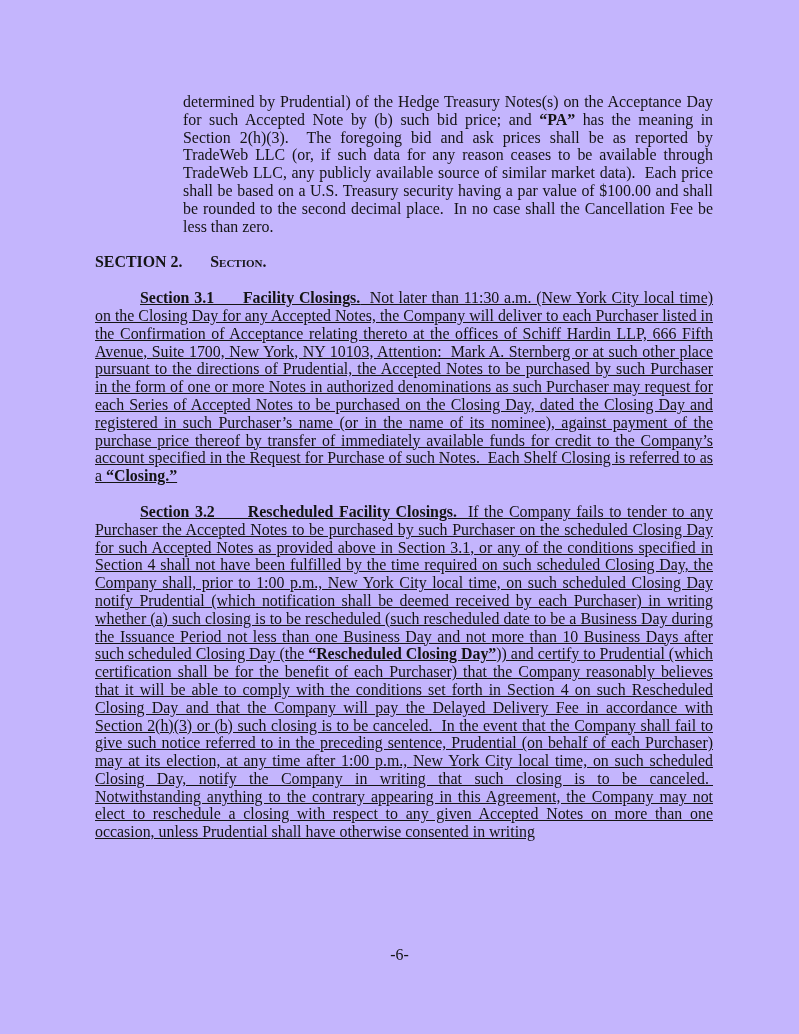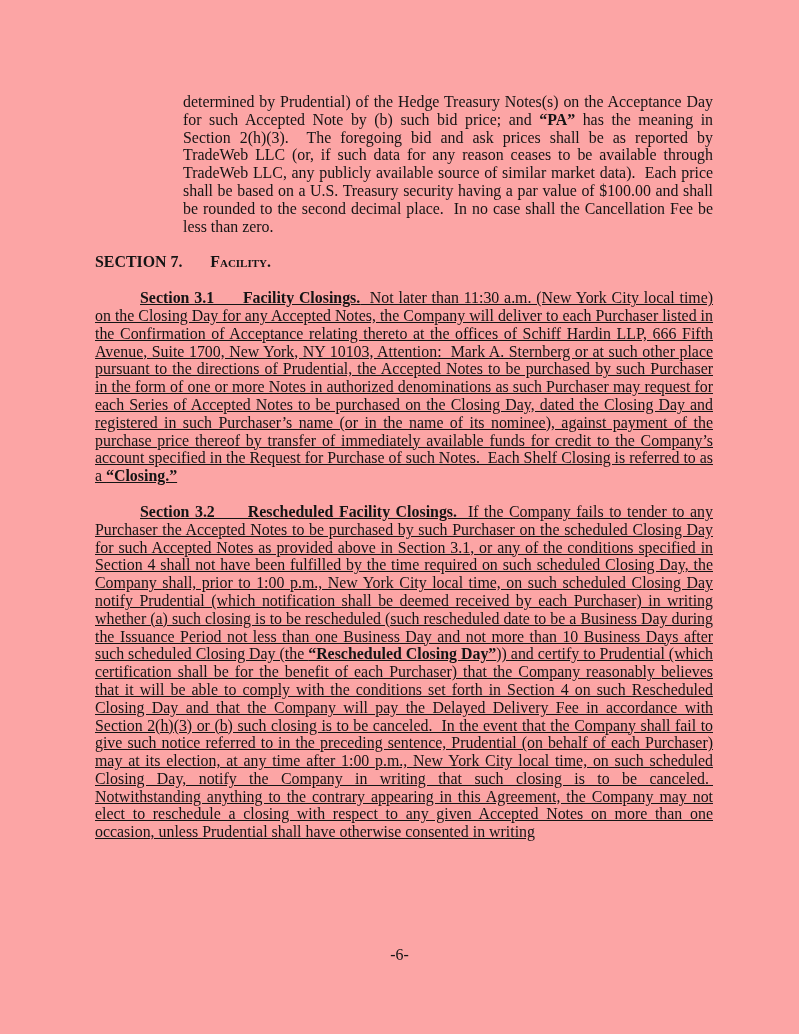--- a/index.html
+++ b/index.html
@@ -11,21 +11,21 @@
     width: 799px;
     height: 1034px;
     position: relative;
     overflow: hidden;
     font-family: "Liberation Serif", "DejaVu Serif", serif;
     color: #141414;
   }
   .page {
     position: absolute;
     inset: 0;
-    background: #fca5a5;
+    background: #c4b5fd;
   }
   .body-text {
     position: absolute;
     left: 95px;
     top: 93px;
     width: 618px;
   }
   .para {
     margin: 0;
     font-size: 15.9px;
@@ -61,18 +61,18 @@
     font-size: 15.9px;
     color: #141414;
   }
 </style>
 </head>
 <body>
 
 <div class="page">
   <div class="body-text">
     <p class="para hanging-continuation"><span>determined by Prudential) of the Hedge Treasury Notes(s) on the Acceptance Day for such Accepted Note by (b) such bid price; and </span><span class="bold">“PA”</span><span> has the meaning in Section 2(h)(3).&nbsp; The foregoing bid and ask prices shall be as reported by TradeWeb LLC (or, if such data for any reason ceases to be available through TradeWeb LLC, any publicly available source of similar market data).&nbsp; Each price shall be based on a U.S. Treasury security having a par value of $100.00 and shall be rounded to the second decimal place.&nbsp; In no case shall the Cancellation Fee be less than zero.</span></p>
-    <p class="para section-heading"><span class="bold">SECTION 7.</span><span>&nbsp;&nbsp;&nbsp;&nbsp;&nbsp;&nbsp;&nbsp;</span><span class="bold smallcaps">Facility.</span></p>
+    <p class="para section-heading"><span class="bold">SECTION 2.</span><span>&nbsp;&nbsp;&nbsp;&nbsp;&nbsp;&nbsp;&nbsp;</span><span class="bold smallcaps">Section.</span></p>
     <p class="para body-para"><span class="bold">Section 3.1&nbsp;&nbsp;&nbsp;&nbsp;&nbsp;&nbsp;Facility Closings.</span><span>&nbsp; Not later than 11:30 a.m. (New York City local time) on the Closing Day for any Accepted Notes, the Company will deliver to each Purchaser listed in the Confirmation of Acceptance relating thereto at the offices of Schiff Hardin LLP, 666 Fifth Avenue, Suite 1700, New York, NY 10103, Attention:&nbsp; Mark A. Sternberg or at such other place pursuant to the directions of Prudential, the Accepted Notes to be purchased by such Purchaser in the form of one or more Notes in authorized denominations as such Purchaser may request for each Series of Accepted Notes to be purchased on the Closing Day, dated the Closing Day and registered in such Purchaser’s name (or in the name of its nominee), against payment of the purchase price thereof by transfer of immediately available funds for credit to the Company’s account specified in the Request for Purchase of such Notes.&nbsp; Each Shelf Closing is referred to as a </span><span class="bold">“Closing.”</span></p>
     <p class="para body-para"><span class="bold">Section 3.2&nbsp;&nbsp;&nbsp;&nbsp;&nbsp;&nbsp;Rescheduled Facility Closings.</span><span>&nbsp; If the Company fails to tender to any Purchaser the Accepted Notes to be purchased by such Purchaser on the scheduled Closing Day for such Accepted Notes as provided above in Section 3.1, or any of the conditions specified in Section 4 shall not have been fulfilled by the time required on such scheduled Closing Day, the Company shall, prior to 1:00 p.m., New York City local time, on such scheduled Closing Day notify Prudential (which notification shall be deemed received by each Purchaser) in writing whether (a) such closing is to be rescheduled (such rescheduled date to be a Business Day during the Issuance Period not less than one Business Day and not more than 10 Business Days after such scheduled Closing Day (the </span><span class="bold">“Rescheduled Closing Day”</span><span>)) and certify to Prudential (which certification shall be for the benefit of each Purchaser) that the Company reasonably believes that it will be able to comply with the conditions set forth in Section 4 on such Rescheduled Closing Day and that the Company will pay the Delayed Delivery Fee in accordance with Section 2(h)(3) or (b) such closing is to be canceled.&nbsp; In the event that the Company shall fail to give such notice referred to in the preceding sentence, Prudential (on behalf of each Purchaser) may at its election, at any time after 1:00 p.m., New York City local time, on such scheduled Closing Day, notify the Company in writing that such closing is to be canceled.&nbsp; Notwithstanding anything to the contrary appearing in this Agreement, the Company may not elect to reschedule a closing with respect to any given Accepted Notes on more than one occasion, unless Prudential shall have otherwise consented in writing</span></p>
   </div>
   <div class="footer">-6-</div>
 </div>
 
 </body></html>

